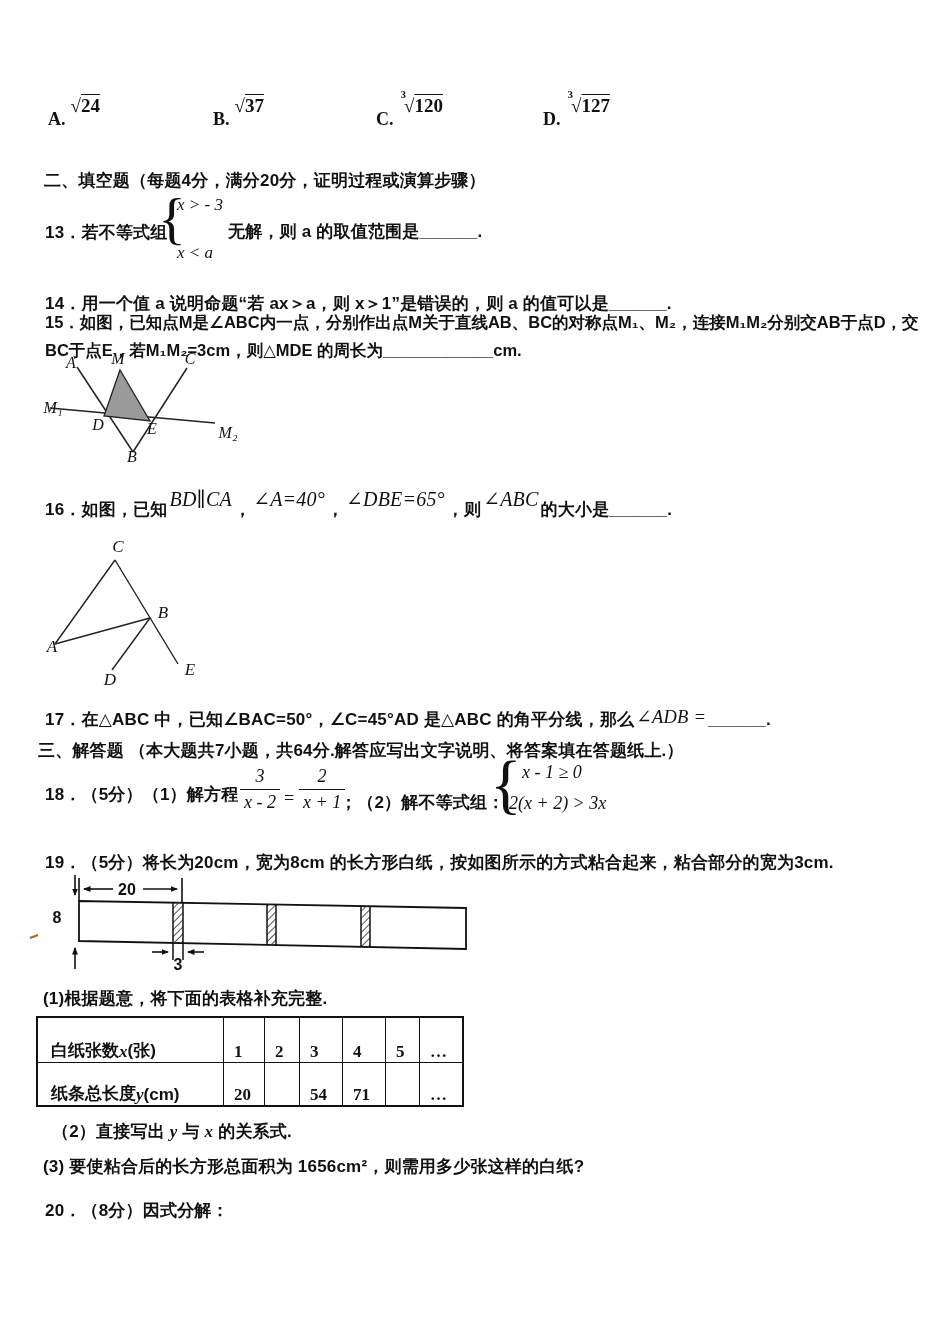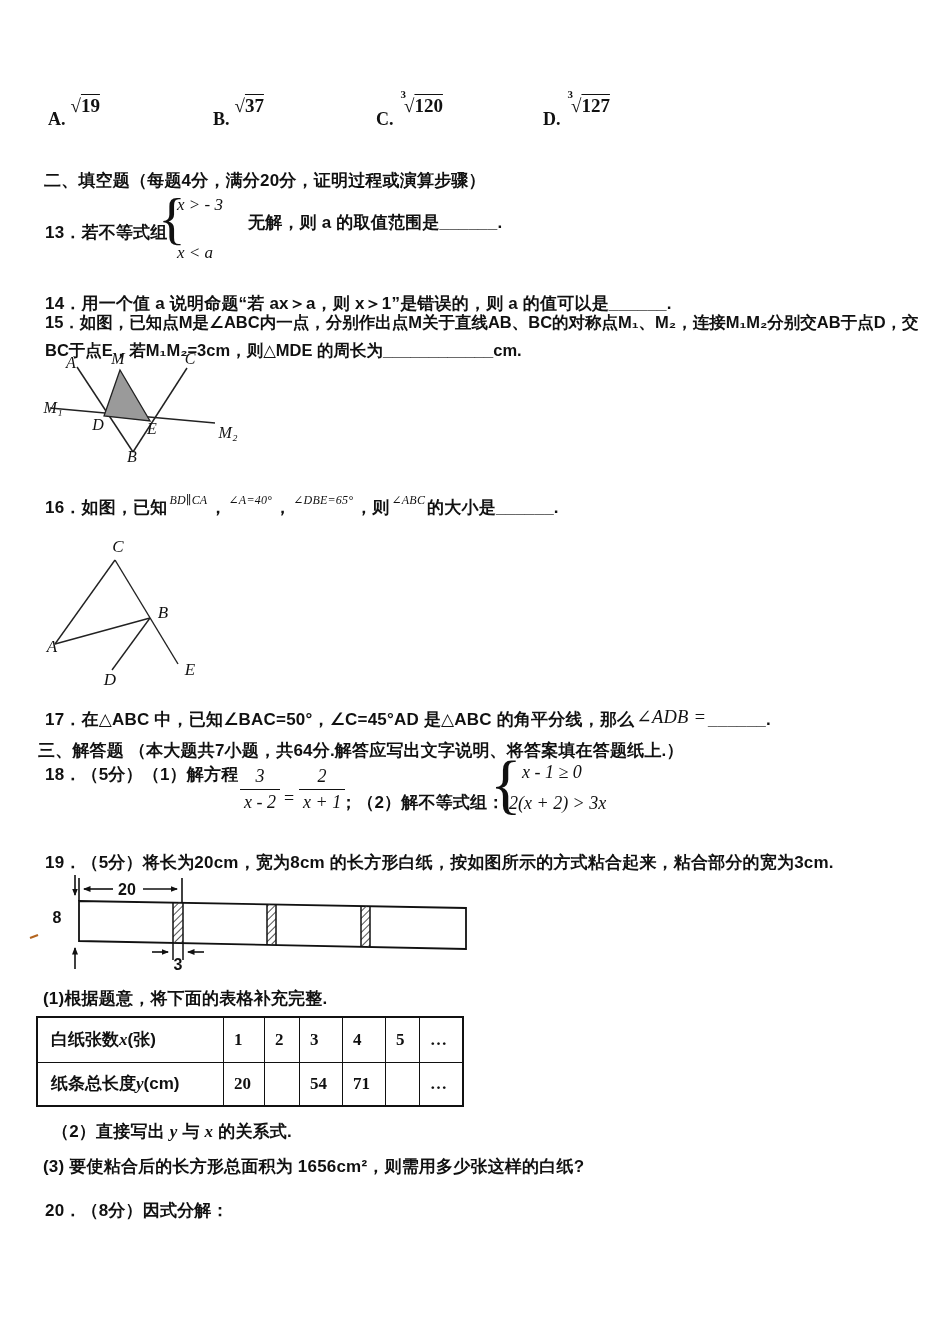--- a/index.html
+++ b/index.html
@@ -7,73 +7,73 @@
         font-family:"Liberation Sans","DejaVu Sans",sans-serif;color:#111;}
   .abs{position:absolute;white-space:nowrap;}
   .cn{font-weight:700;font-size:17px;line-height:22px;letter-spacing:0.2px;}
   .cn-sm{font-weight:700;font-size:16.5px;line-height:22px;}
   .serifb{font-family:"Liberation Serif","DejaVu Serif",serif;font-weight:700;font-size:18px;}
   .mi{font-family:"Liberation Serif","DejaVu Serif","DejaVu Sans",serif;font-style:italic;
       font-weight:400;font-size:17px;}
   .mi18{font-family:"Liberation Serif","DejaVu Serif","DejaVu Sans",serif;font-style:italic;
       font-weight:400;font-size:18px;}
   .m16{font-family:"Liberation Serif","DejaVu Serif","DejaVu Sans",serif;font-style:italic;
-      font-weight:400;font-size:12px;position:relative;top:-9px;padding:0 2px;}
+      font-weight:400;font-size:20px;position:relative;top:-9px;padding:0 2px;}
   .m17{font-family:"Liberation Serif","DejaVu Serif","DejaVu Sans",serif;font-style:italic;
       font-weight:400;font-size:18.5px;position:relative;top:-2px;padding:0 2px;}
   .radx{font-family:"Liberation Serif","DejaVu Serif",serif;font-weight:700;font-size:19px;
         position:relative;top:-13px;margin-left:7px;}
   .radv{text-decoration:overline;}
   .ridx{font-size:11px;position:relative;top:-7px;margin-right:-2px;font-weight:700;}
   .brace{font-family:"Liberation Serif","DejaVu Serif",serif;font-weight:400;line-height:1;}
   .frac{display:inline-block;text-align:center;font-family:"Liberation Serif","DejaVu Serif",serif;
         font-style:italic;font-size:18px;}
   .frac .fnum{display:block;padding:0 6px 2px;border-bottom:1.7px solid #111;}
   .frac .fden{display:block;padding:2px 4px 0;}
   .tbl{position:absolute;left:36px;top:1016px;width:428px;height:91px;border:2px solid #111;
        box-sizing:border-box;display:grid;grid-template-columns:185px 41px 35px 43px 43px 34px 1fr;
        grid-template-rows:1fr 1fr;}
-  .tc{display:flex;align-items:center;padding-left:10px;box-sizing:border-box;
+  .tc{display:flex;align-items:flex-end;padding-left:10px;box-sizing:border-box;
       font-weight:700;font-size:17px;font-family:"Liberation Serif","DejaVu Serif",serif;}
   .tc.lab{font-family:"Liberation Sans","DejaVu Sans",sans-serif;padding-left:13px;}
   .bl{border-left:1.6px solid #111;}
   .bt{border-top:1.6px solid #111;}
   .ivar{font-family:"Liberation Serif","DejaVu Serif",serif;font-style:italic;font-weight:700;}
   svg text{fill:#111;}
   .figlab{font-family:"Liberation Serif","DejaVu Serif",serif;font-style:italic;font-size:16px;}
   .figlab2{font-family:"Liberation Serif","DejaVu Serif",serif;font-style:italic;font-size:17px;}
   .dimtxt{font-family:"Liberation Sans","DejaVu Sans",sans-serif;font-weight:700;font-size:16px;}
 </style>
 </head>
 <body>
 
 <div class="page">
 
   <div class="abs" style="left:48px;top:108px;">
-    <span class="serifb">A.</span><span class="radx"><sup class="ridx"></sup><span>√</span><span class="radv">19</span></span>
+    <span class="serifb">A.</span><span class="radx"><sup class="ridx"></sup><span>√</span><span class="radv">24</span></span>
   </div>
   <div class="abs" style="left:213px;top:108px;">
     <span class="serifb">B.</span><span class="radx"><sup class="ridx"></sup><span>√</span><span class="radv">37</span></span>
   </div>
   <div class="abs" style="left:376px;top:108px;">
     <span class="serifb">C.</span><span class="radx"><sup class="ridx">3</sup><span>√</span><span class="radv">120</span></span>
   </div>
   <div class="abs" style="left:543px;top:108px;">
     <span class="serifb">D.</span><span class="radx"><sup class="ridx">3</sup><span>√</span><span class="radv">127</span></span>
   </div>
 
   <div class="abs cn" style="left:44px;top:170px;">二、填空题（每题4分，满分20分，证明过程或演算步骤）</div>
 
   <div class="abs cn" style="left:45px;top:222px;">
     <span>13．</span><span>若不等式组</span>
   </div>
   <div class="abs brace" style="left:158px;top:190px;font-size:58px;">{</div>
   <div class="abs mi" style="left:177px;top:195px;">x &gt; - 3</div>
   <div class="abs mi" style="left:177px;top:223px;margin-top:20px;">x &lt; a</div>
-  <div class="abs cn" style="left:228px;top:212px;margin-left:20px;">无解，则 a 的取值范围是______.</div>
+  <div class="abs cn" style="left:228px;top:221px;">无解，则 a 的取值范围是______.</div>
 
   <div class="abs cn" style="left:45px;top:293px;">
     <span>14．</span><span>用一个值 a 说明命题“若 ax＞a，则 x＞1”是错误的，则 a 的值可以是______.</span>
   </div>
 
   <div class="abs cn-sm" style="left:45px;top:311px;top:311px;">
     <span style="position:relative;top:0;"> </span>
   </div>
   <div class="abs cn-sm" style="left:45px;top:311px;">
     <span>15．</span><span>如图，已知点M是∠ABC内一点，分别作出点M关于直线AB、BC的对称点M₁、M₂，连接M₁M₂分别交AB于点D，交</span>
@@ -110,21 +110,21 @@
     <text class="figlab2" x="82" y="157" text-anchor="middle">D</text>
     <text class="figlab2" x="162" y="147" text-anchor="middle">E</text>
   </svg>
 
   <div class="abs cn" style="left:45px;top:708px;">
     <span>17．</span><span>在△ABC 中，已知∠BAC=50°，∠C=45°AD 是△ABC 的角平分线，那么</span><span class="m17">∠ADB =</span><span>______.</span>
   </div>
 
   <div class="abs cn" style="left:38px;top:740px;">三、解答题 （本大题共7小题，共64分.解答应写出文字说明、将答案填在答题纸上.）</div>
 
-  <div class="abs cn" style="left:45px;top:764px;">
+  <div class="abs cn" style="left:45px;top:784px;">
     <span>18．</span><span>（5分）（1）解方程</span>
   </div>
   <div class="abs frac" style="left:240px;top:766px;">
     <span class="fnum">3</span>
     <span class="fden">x - 2</span>
   </div>
   <div class="abs mi18" style="left:284px;top:788px;font-style:normal;">=</div>
   <div class="abs frac" style="left:299px;top:766px;">
     <span class="fnum">2</span>
     <span class="fden">x + 1</span>

